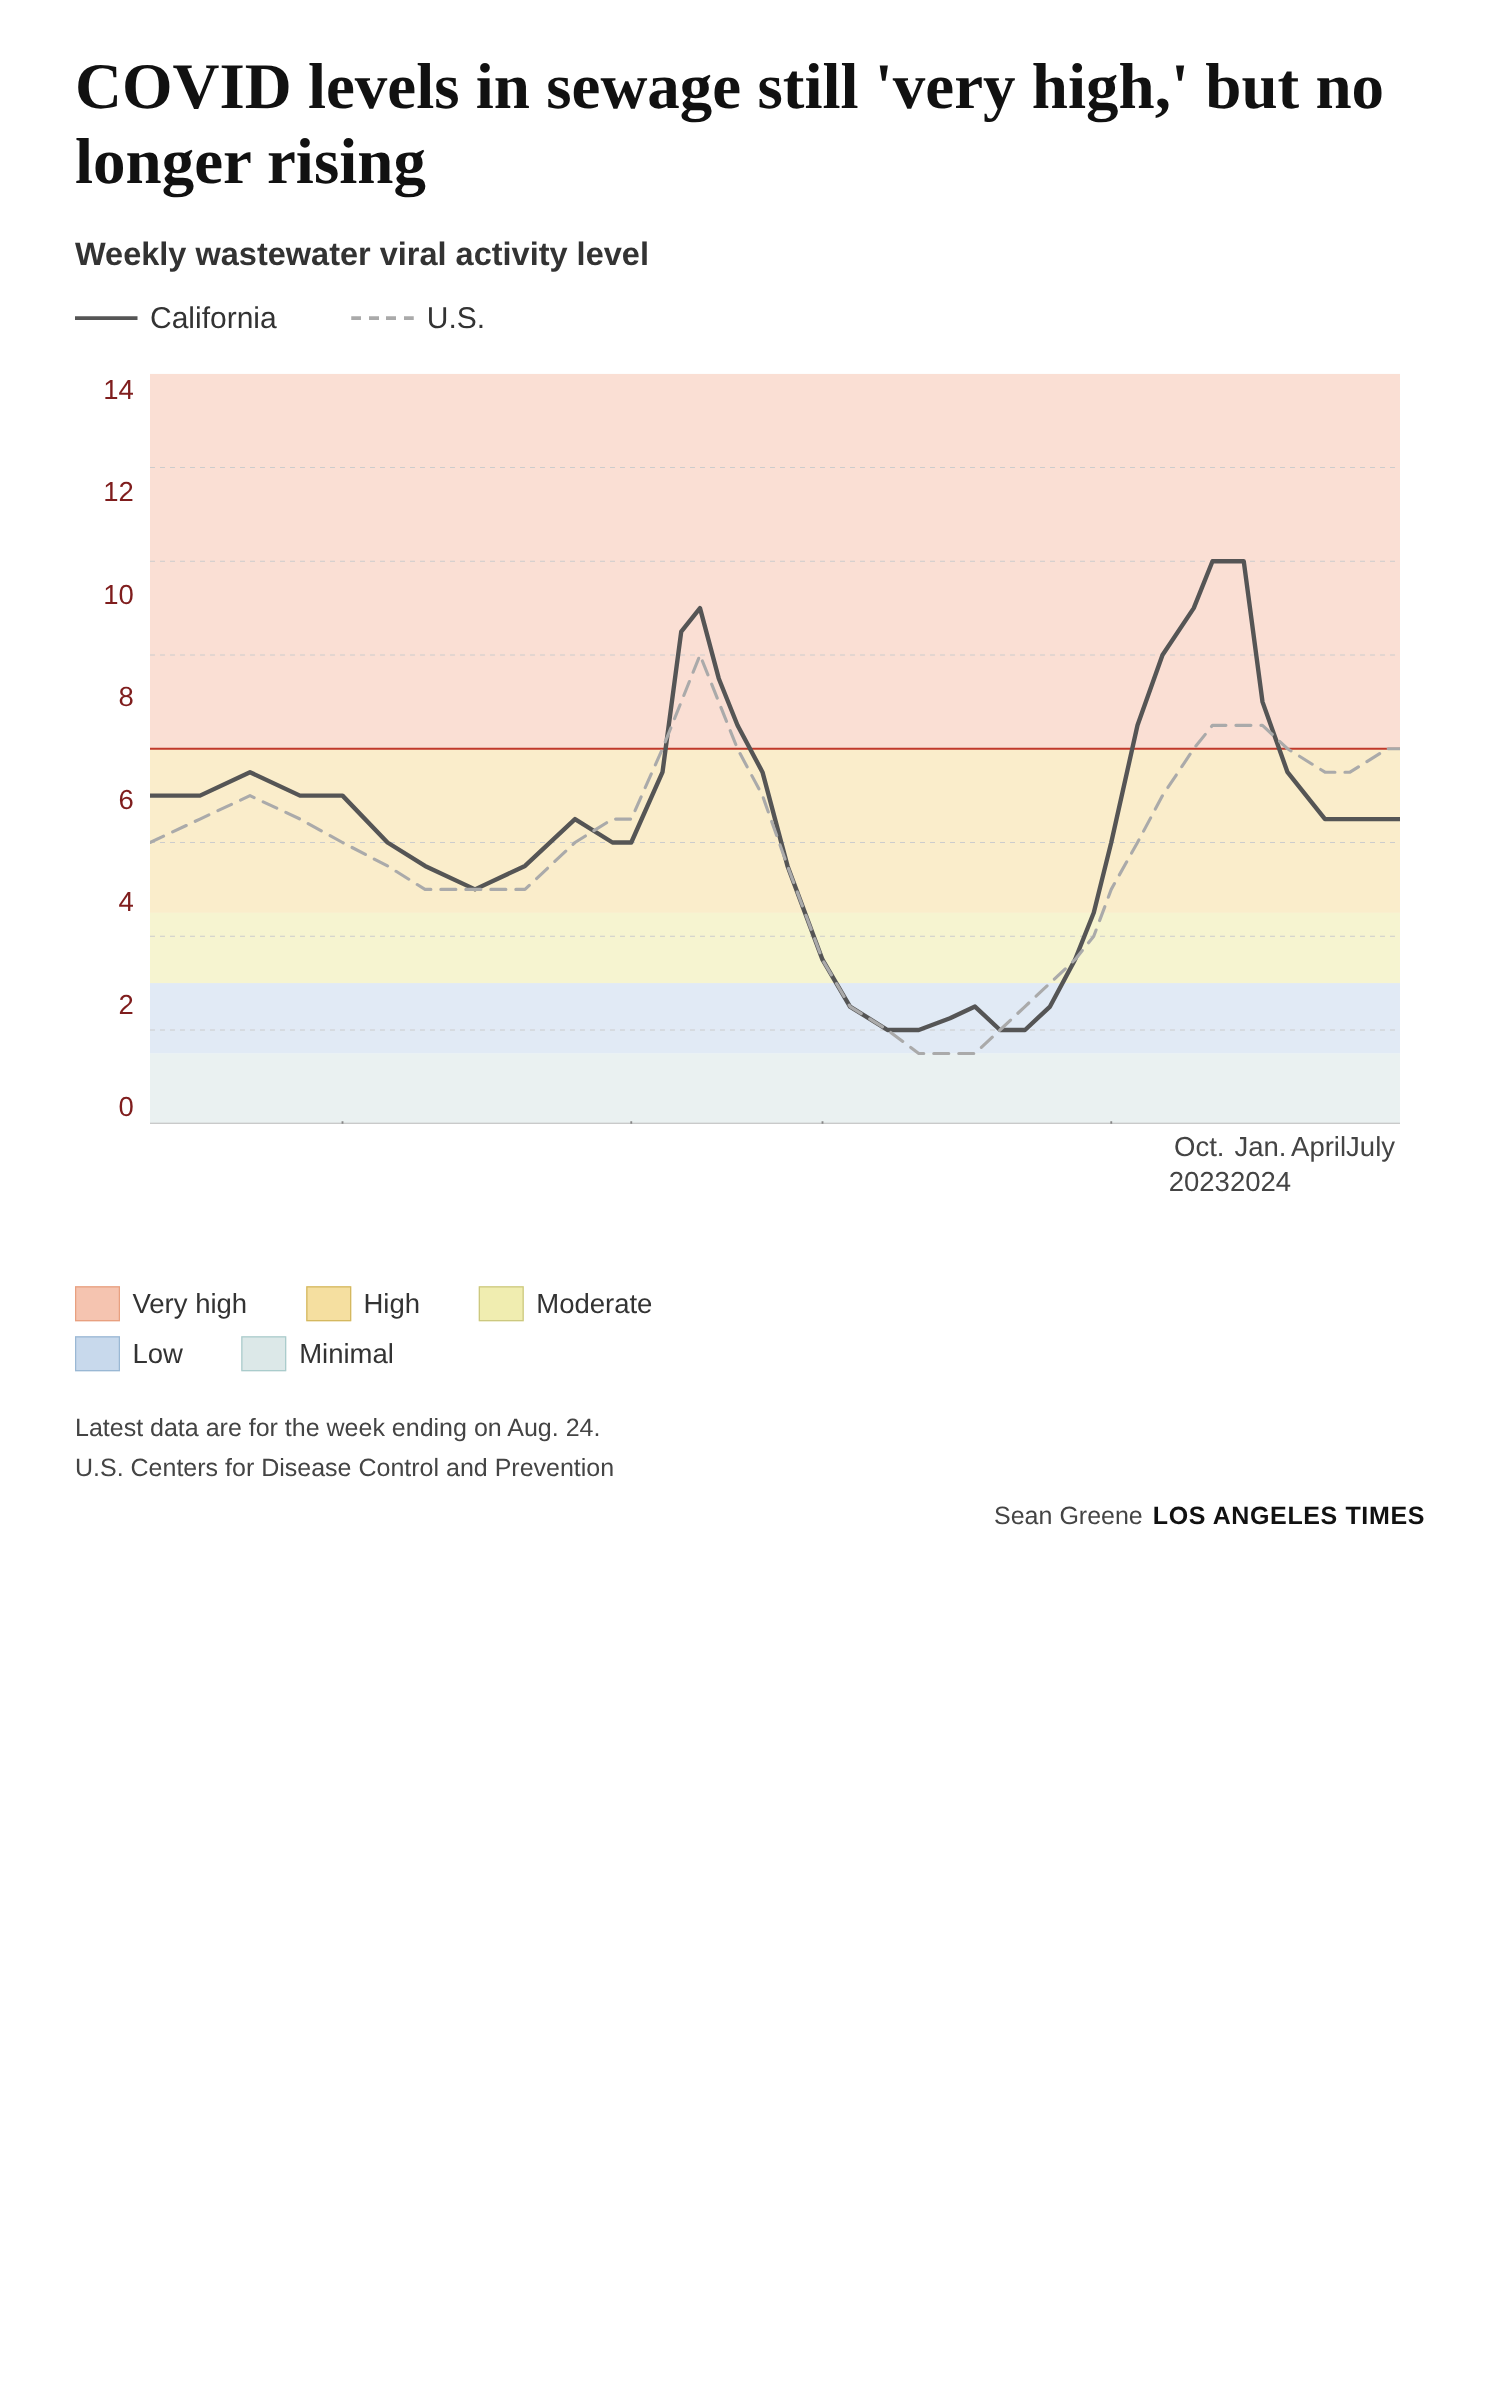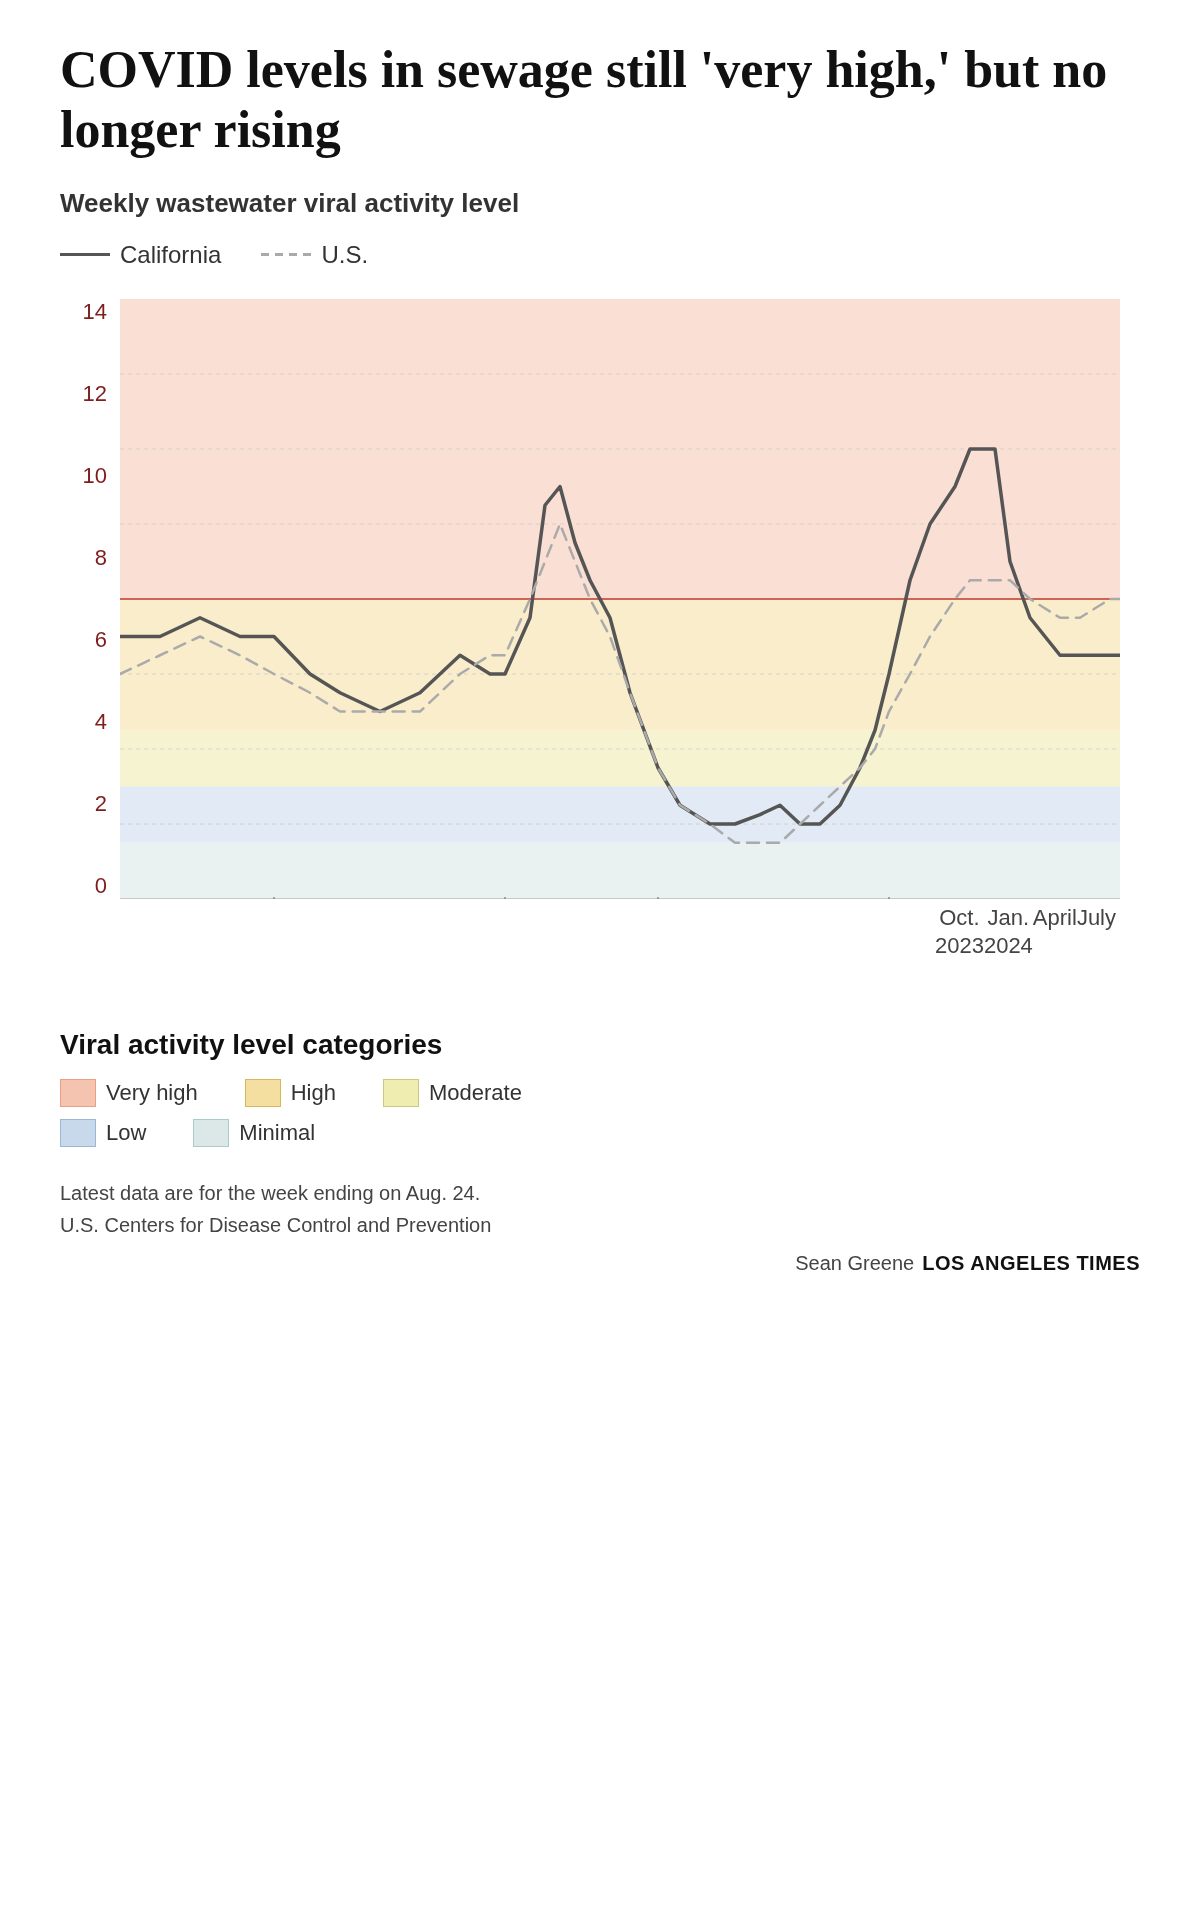--- a/index.html
+++ b/index.html
@@ -24,21 +24,21 @@
       font-size: 26px;
       font-weight: 700;
       color: #333;
       margin-bottom: 22px;
       font-family: Arial, sans-serif;
     }
 
     .legend-row {
       display: flex;
       align-items: center;
-      gap: 40px;
+      gap: 60px;
       margin-bottom: 30px;
     }
 
     .legend-item {
       display: flex;
       align-items: center;
       gap: 10px;
       font-size: 24px;
       color: #333;
       font-family: Arial, sans-serif;
@@ -330,21 +330,20 @@
 
   <div class="x-axis-labels">
     <div class="x-label" style="margin-left:90px">Oct.<br>2023</div>
     <div class="x-label">Jan.<br>2024</div>
     <div class="x-label">April</div>
     <div class="x-label" style="margin-right:4px">July</div>
   </div>
 </div>
 
 <div class="categories-section">
-  <div class="categories-title">Viral activity level categories</div>
 
   <div class="cat-row">
     <div class="cat-item">
       <div class="cat-swatch" style="background:#f5c4b0; border-color:#e8a080;"></div>
       <span>Very high</span>
     </div>
     <div class="cat-item">
       <div class="cat-swatch" style="background:#f5dfa0; border-color:#d4b860;"></div>
       <span>High</span>
     </div>

